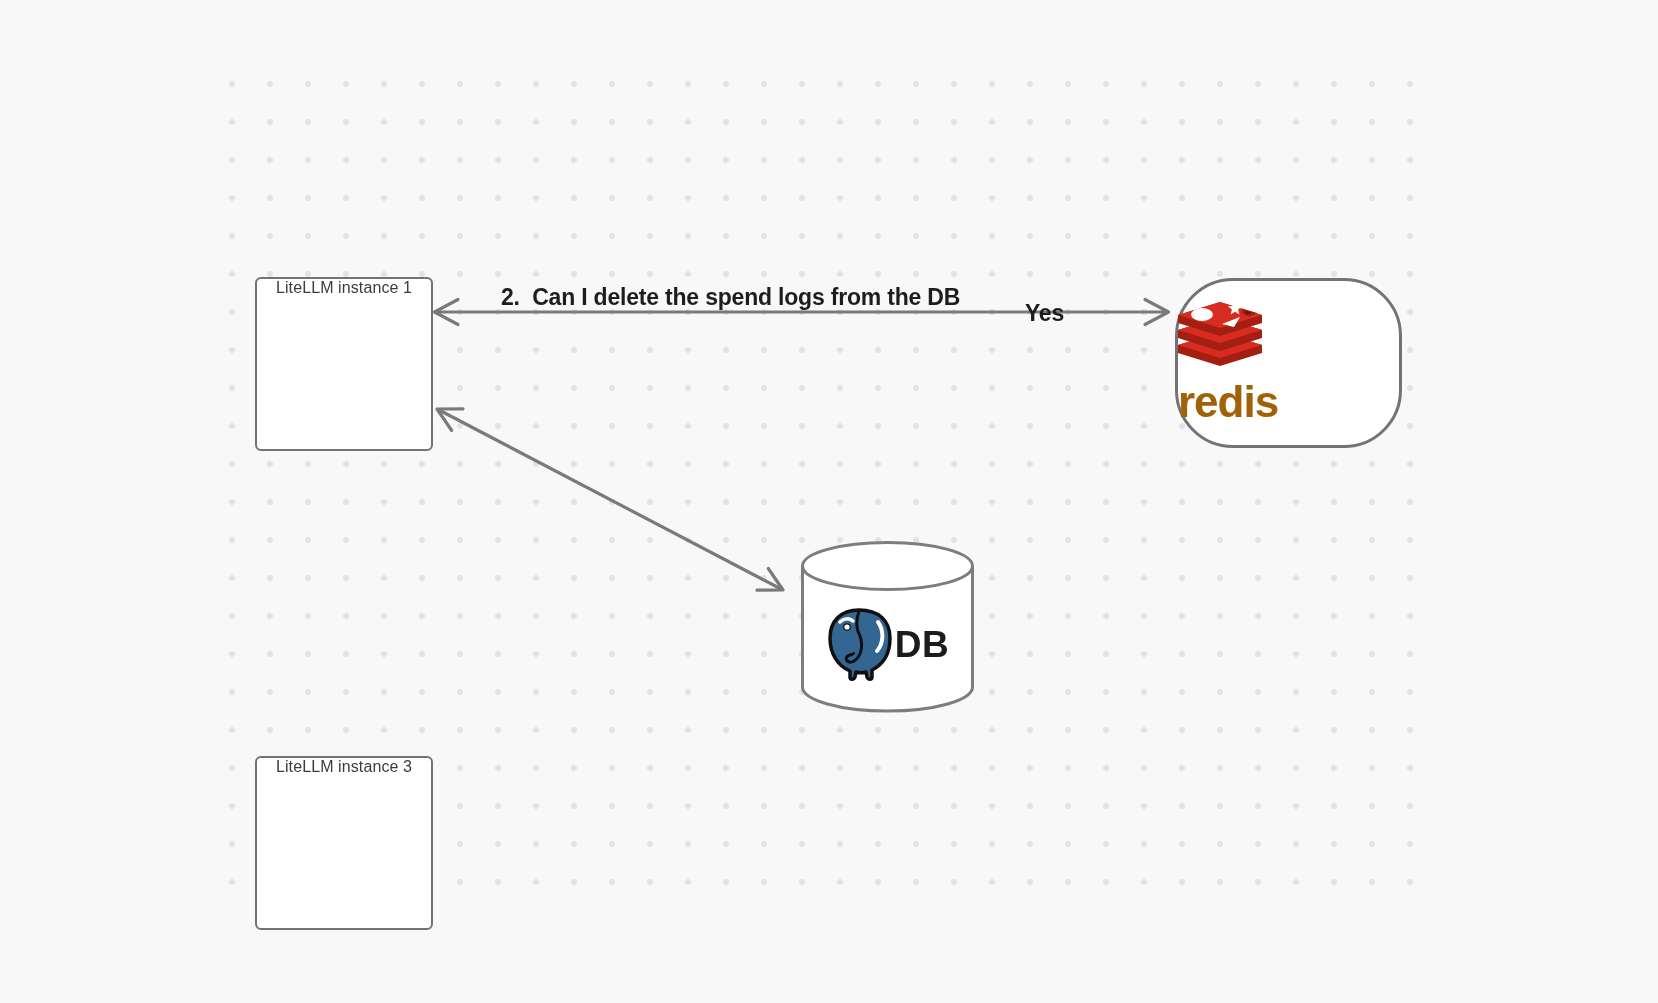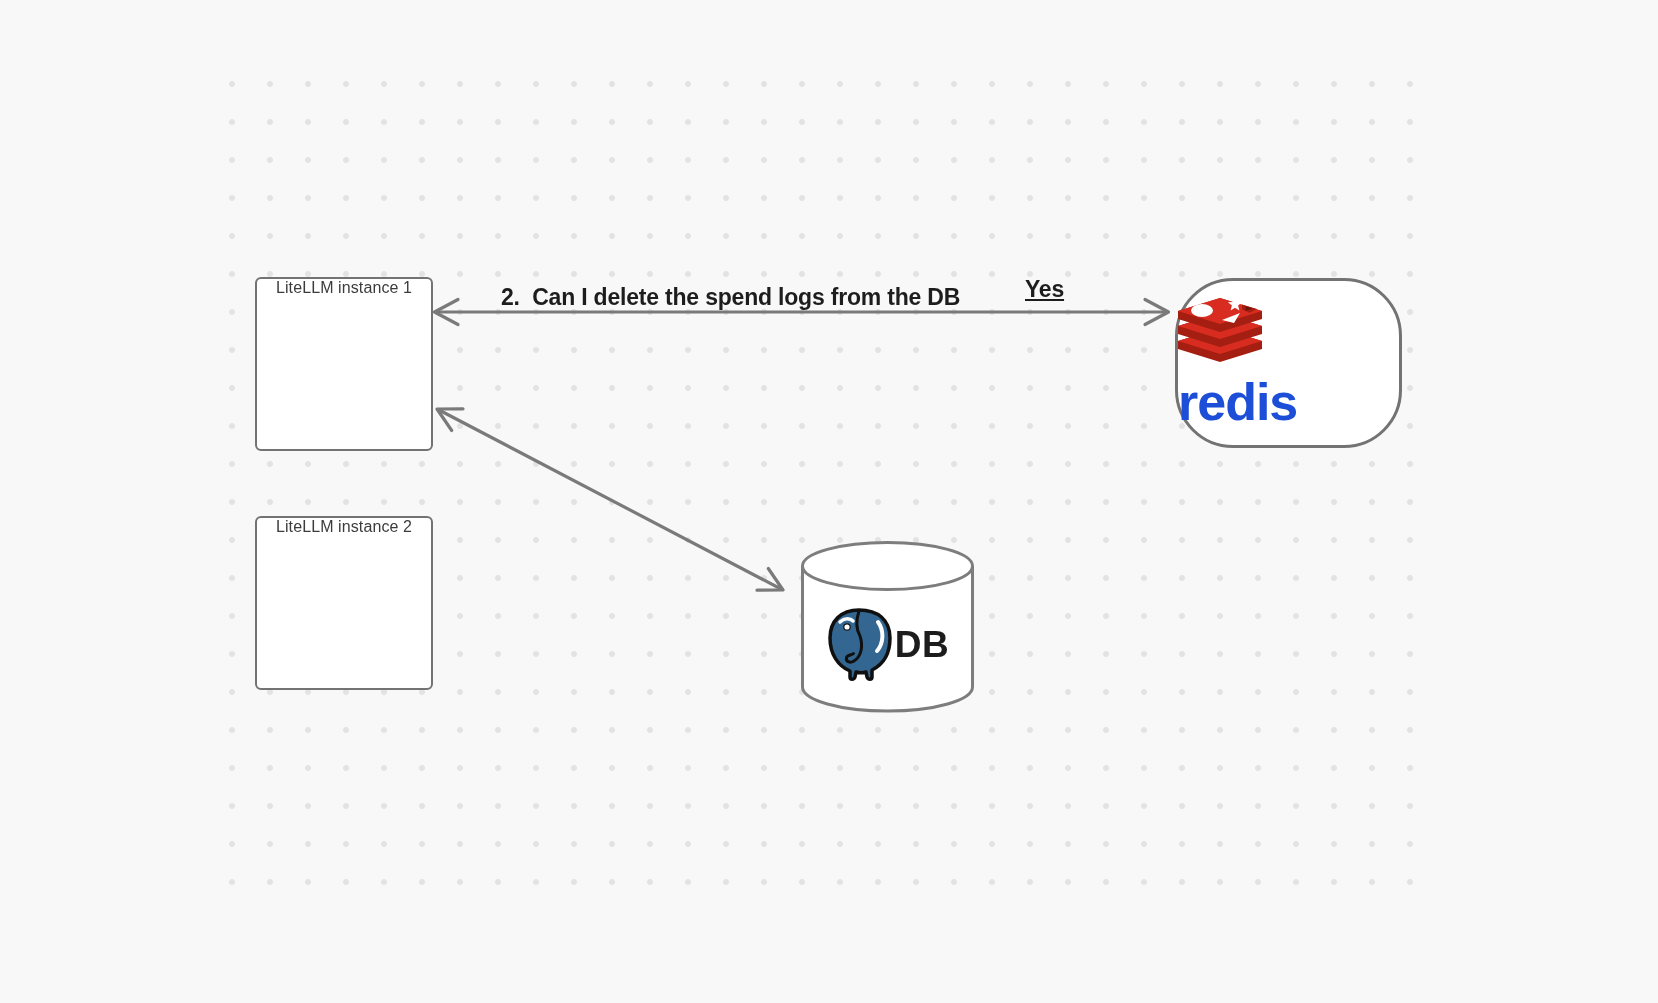--- a/index.html
+++ b/index.html
@@ -48,41 +48,41 @@
   .inst2{top:516px;}
   .inst3{top:756px;}
   .redis-node{
     left:1175px;top:278px;
     width:227px;height:170px;
     border-width:3px;
     border-radius:58px;
     flex-direction:column;
   }
   .redis-word{
-    font-size:52px;font-weight:700;color:#1d4ed8;
+    font-size:44px;font-weight:700;color:#a16207;
     letter-spacing:-1px;line-height:1;margin-top:12px;
   }
   .cyl{
     position:absolute;left:800px;top:540px;
     width:175px;height:173px;
   }
   .cyl-content{
     position:absolute;left:0;top:62px;width:175px;height:86px;
     display:flex;align-items:center;justify-content:center;gap:1px;
   }
   .db-lbl{
     font-size:37px;font-weight:600;color:#1c1c1c;letter-spacing:0.5px;
   }
   .flow-label{
     position:absolute;
     font-size:23px;font-weight:700;color:#1d1d1d;
     white-space:pre;line-height:1.2;letter-spacing:-0.2px;
   }
   .lab1{left:501px;top:284px;}
-  .yes{left:1025px;top:276px;text-decoration:underline;}
+  .yes{left:1025px;top:300px;}
   .lab2{left:585px;top:461px;}
 </style>
 </head>
 <body>
 
 <div class="canvas">
 
   <div class="dots"></div>
 
   <svg class="arrow-layer">
@@ -96,22 +96,22 @@
     <g>
       <line x1="439" y1="410" x2="781" y2="589"></line>
       <polyline points="451.7,430.5 437,409 463,408.8"></polyline>
       <polyline points="768.3,568.5 783,590 757,590.2"></polyline>
     </g>
   </svg>
 
   <div class="node inst inst1">
     <span class="lbl">LiteLLM instance 1</span>
   </div>
-  <div class="node inst inst2">
-    <span class="lbl">LiteLLM instance 2</span>
+  <div class="node inst inst3">
+    <span class="lbl">LiteLLM instance 3</span>
   </div>
 
   <div class="node redis-node">
     <svg width="84" height="66" viewBox="0 0 84 66">
 
       <g transform="translate(0,30)">
         <path d="M0,13 L42,0 L84,13 L84,21 L42,34 L0,21 Z" fill="#a41e11"></path>
         <path d="M0,13 L42,0 L84,13 L42,26 Z" fill="#d82c20"></path>
       </g>
 

